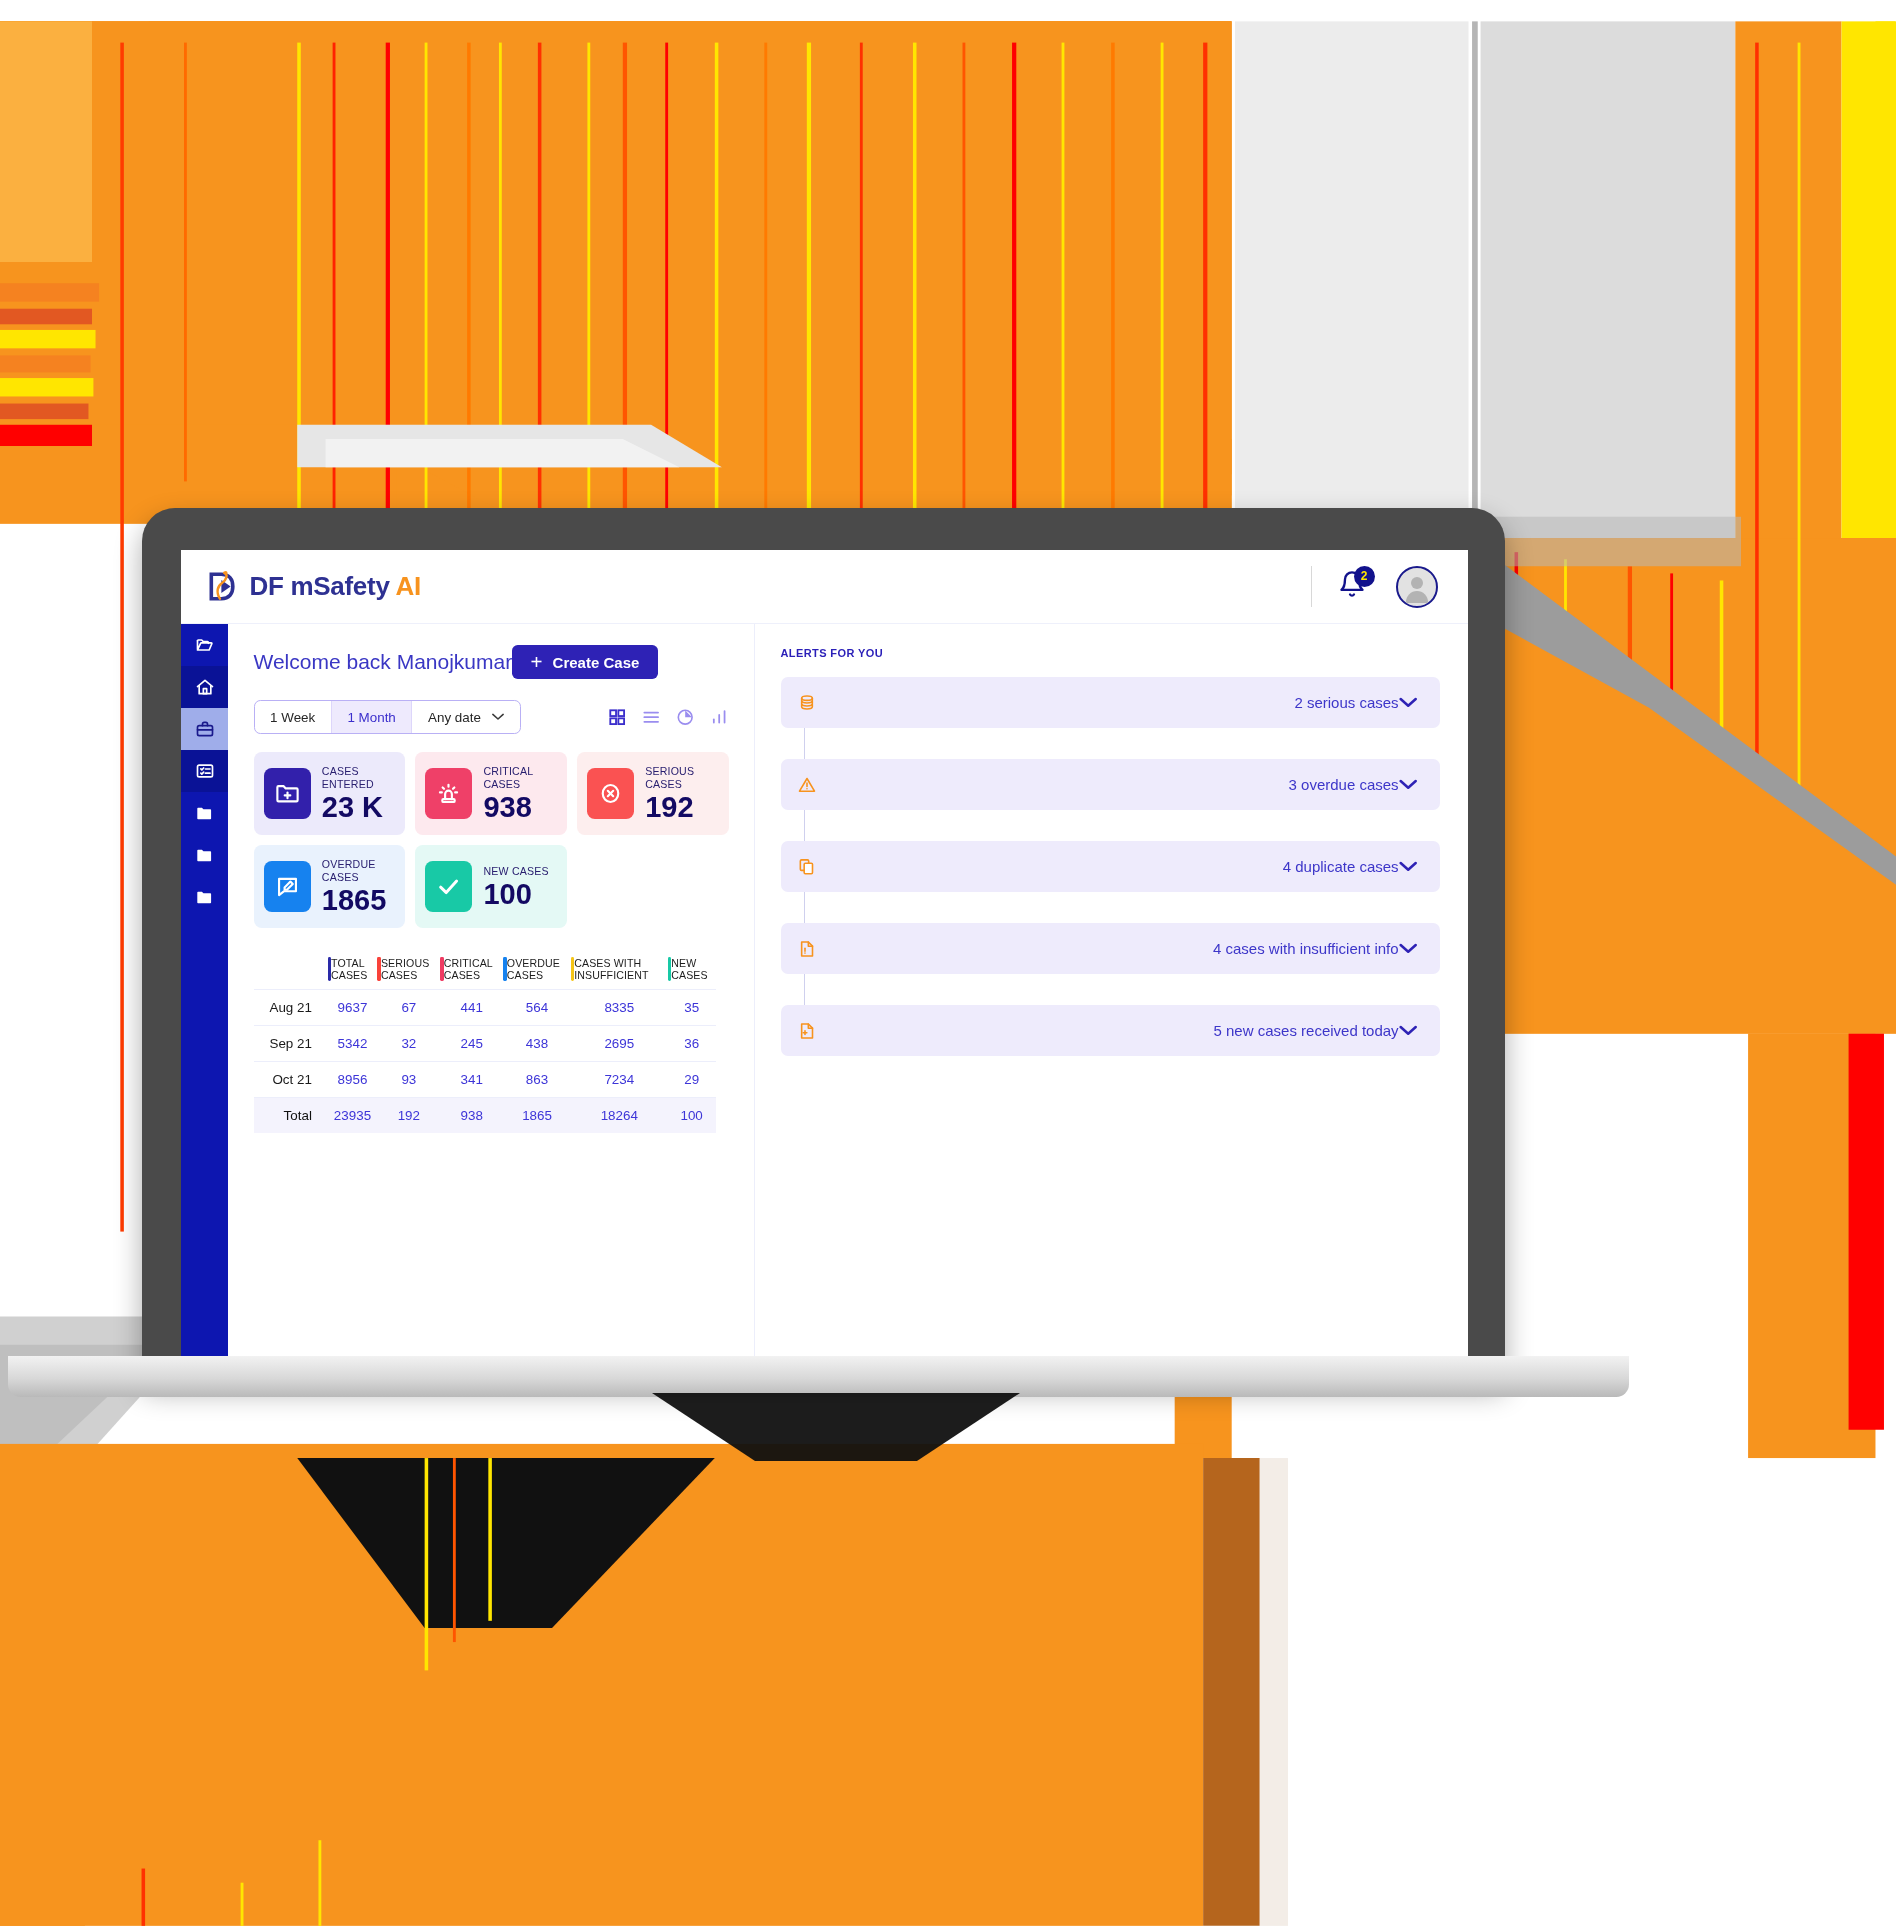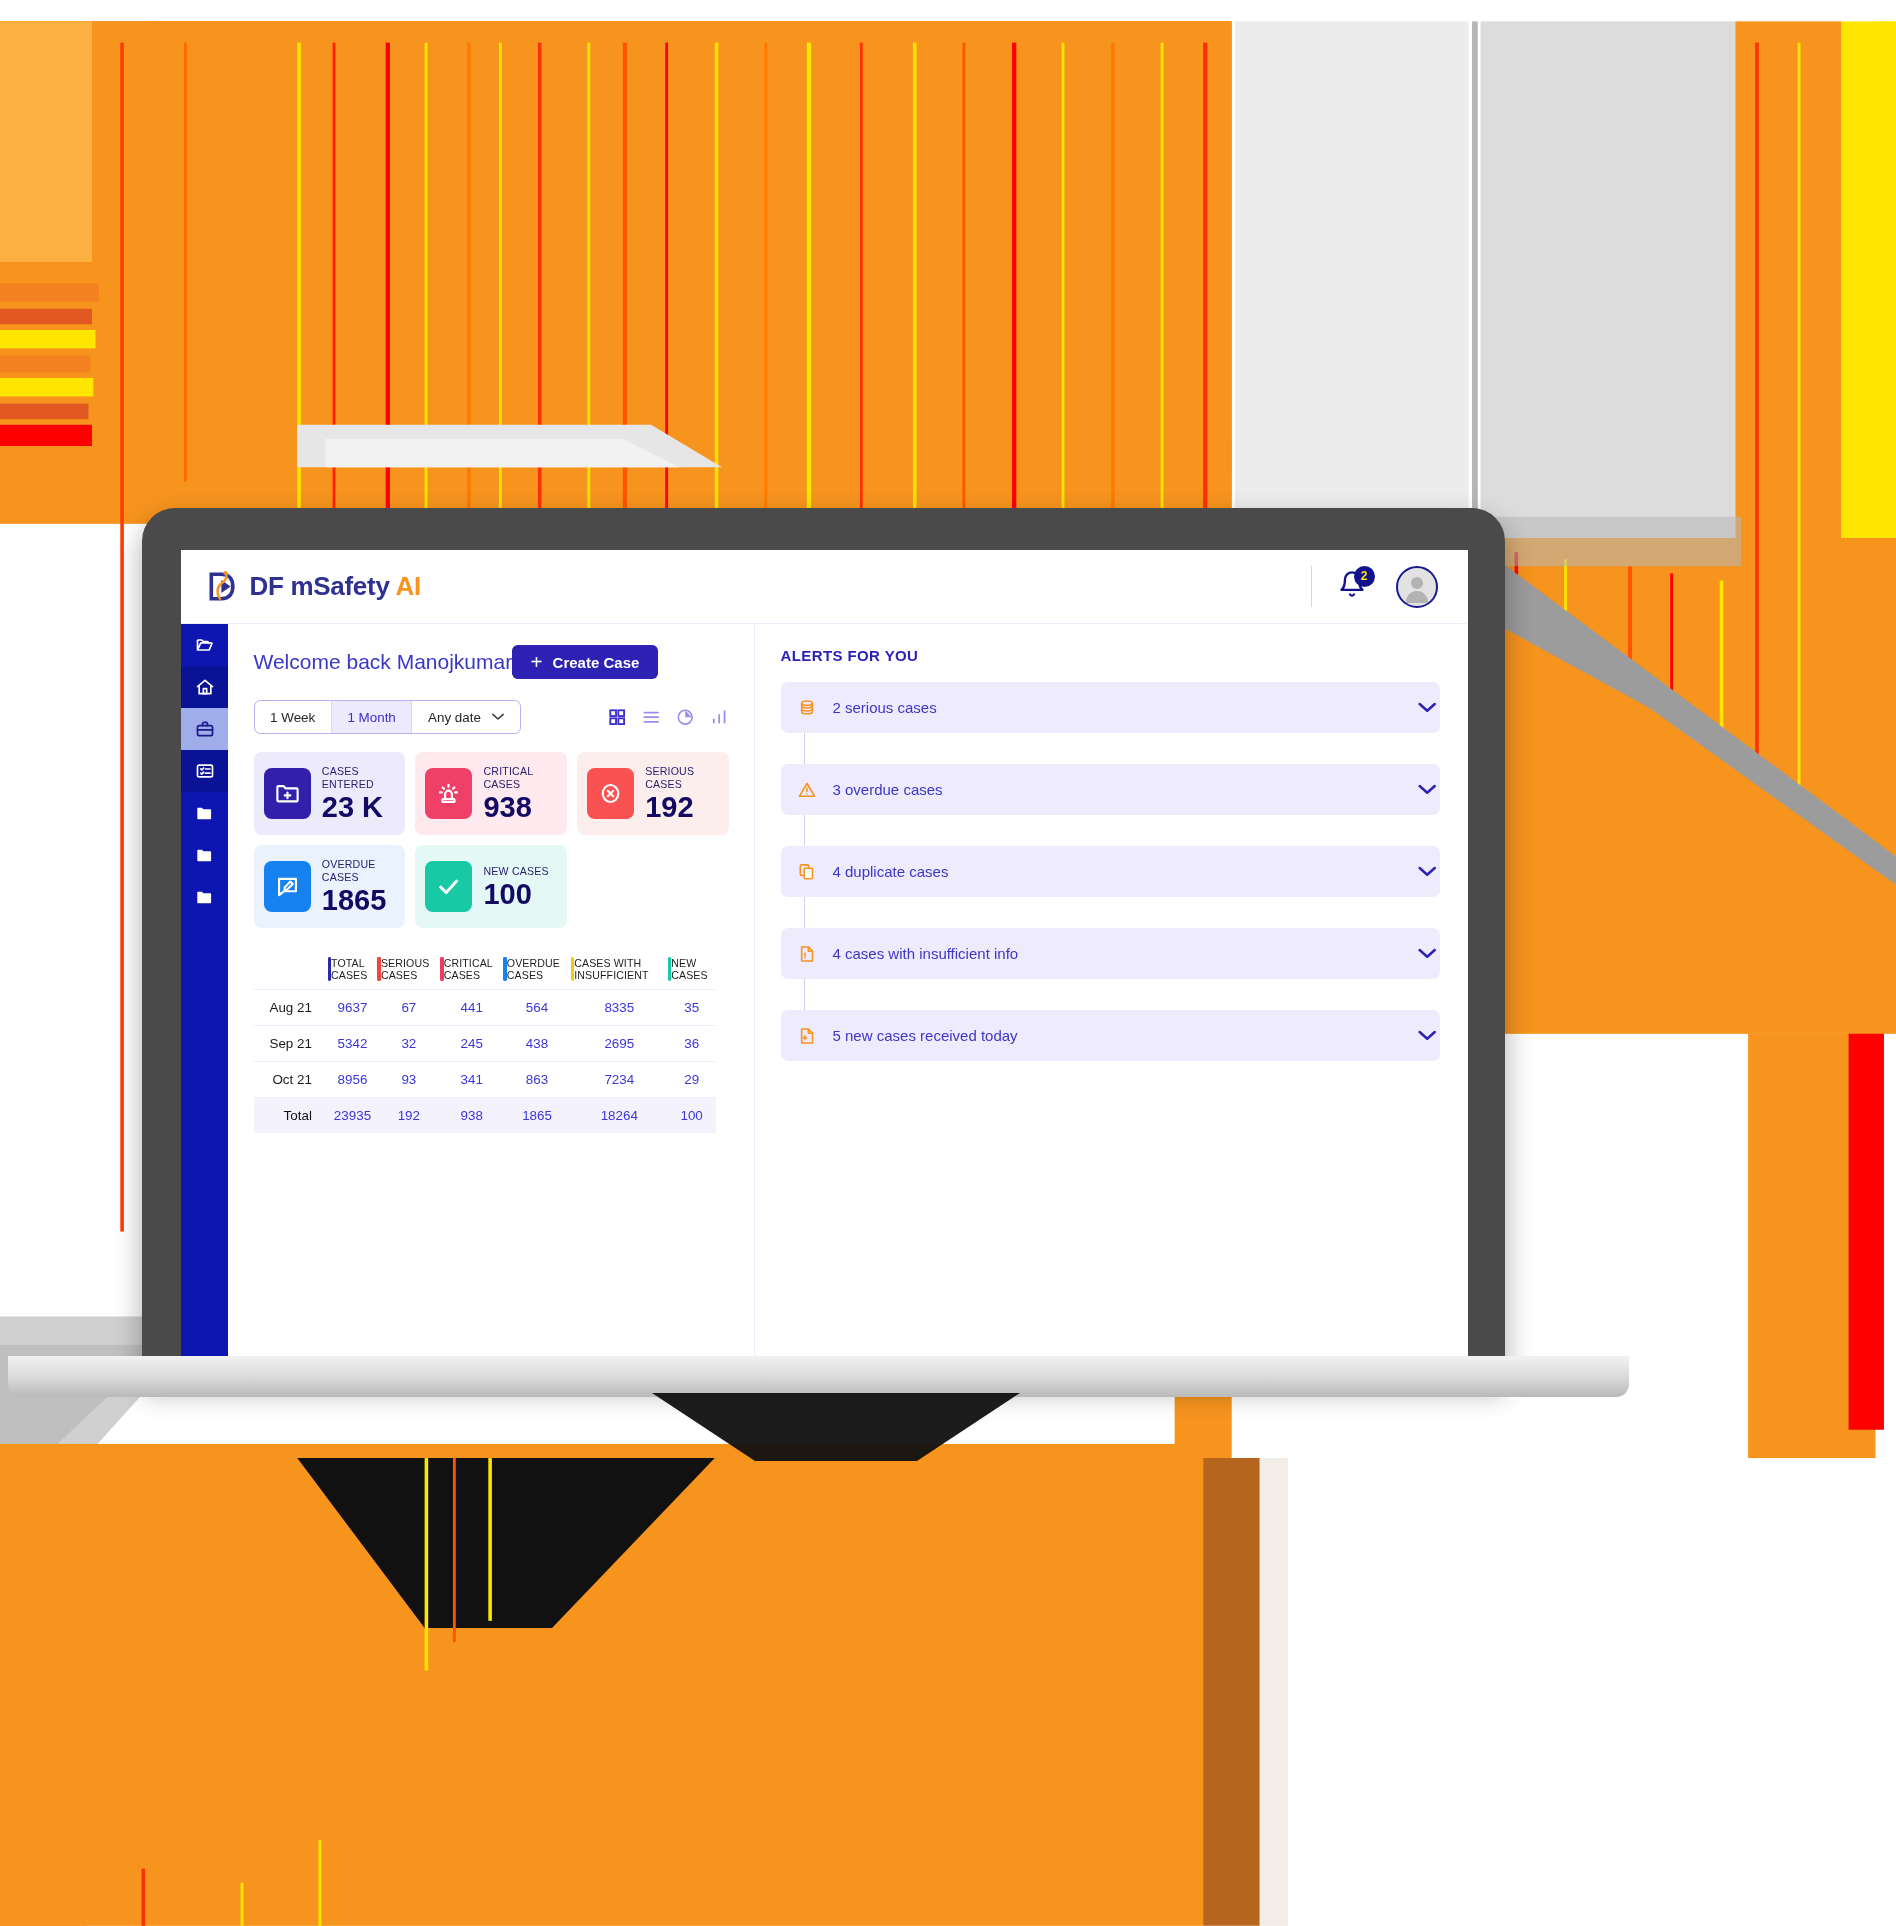--- a/index.html
+++ b/index.html
@@ -108,27 +108,27 @@
   .thlbl{font-size:10.6px;color:#1d1d1d;line-height:1.15;text-align:left;
       letter-spacing:0.1px;}
   table.stats td{padding:10px 0;text-align:center;color:#3d35d8;font-size:13.4px;
       border-top:0.7px solid #eceefb;}
   table.stats td.rowlbl{color:#1a1a1a;text-align:right;padding-right:15.6px;
       font-size:13.4px;}
   table.stats tr.total td{background:#f4f3fd;font-weight:400;}
   table.stats tr.total td.rowlbl{color:#111;}
 
   
-  .alerts-title{font-size:15px;font-weight:700;color:#2a1fb8;letter-spacing:0.4px;}
+  .alerts-title{font-size:11px;font-weight:700;color:#2a1fb8;letter-spacing:0.4px;}
   .alerts-list{position:relative;margin-top:18.4px;}
   .alerts-line{position:absolute;left:23.4px;top:45px;bottom:45px;width:1.4px;
       background:#cfd0ee;}
   .alert{position:relative;background:#eeebfc;border-radius:7px;height:51px;
-      display:flex;align-items:center;padding:0 4px 0 14px;box-sizing:border-box;
-      margin-bottom:31px;cursor:pointer;}
+      display:flex;align-items:center;padding:0 23px 0 14px;box-sizing:border-box;
+      margin-bottom:31px;cursor:pointer;text-align:right;}
   .alert:last-child{margin-bottom:0;}
   .alert .aic{width:24px;flex:none;display:flex;align-items:center;
       justify-content:center;}
   .alert .atxt{flex:1;font-size:15px;color:#3d36c9;margin-left:14px;}
   .alert .achev{color:#2e22b5;display:flex;}
 </style>
 </head>
 <body>
 
 <div id="bg-glitch">

